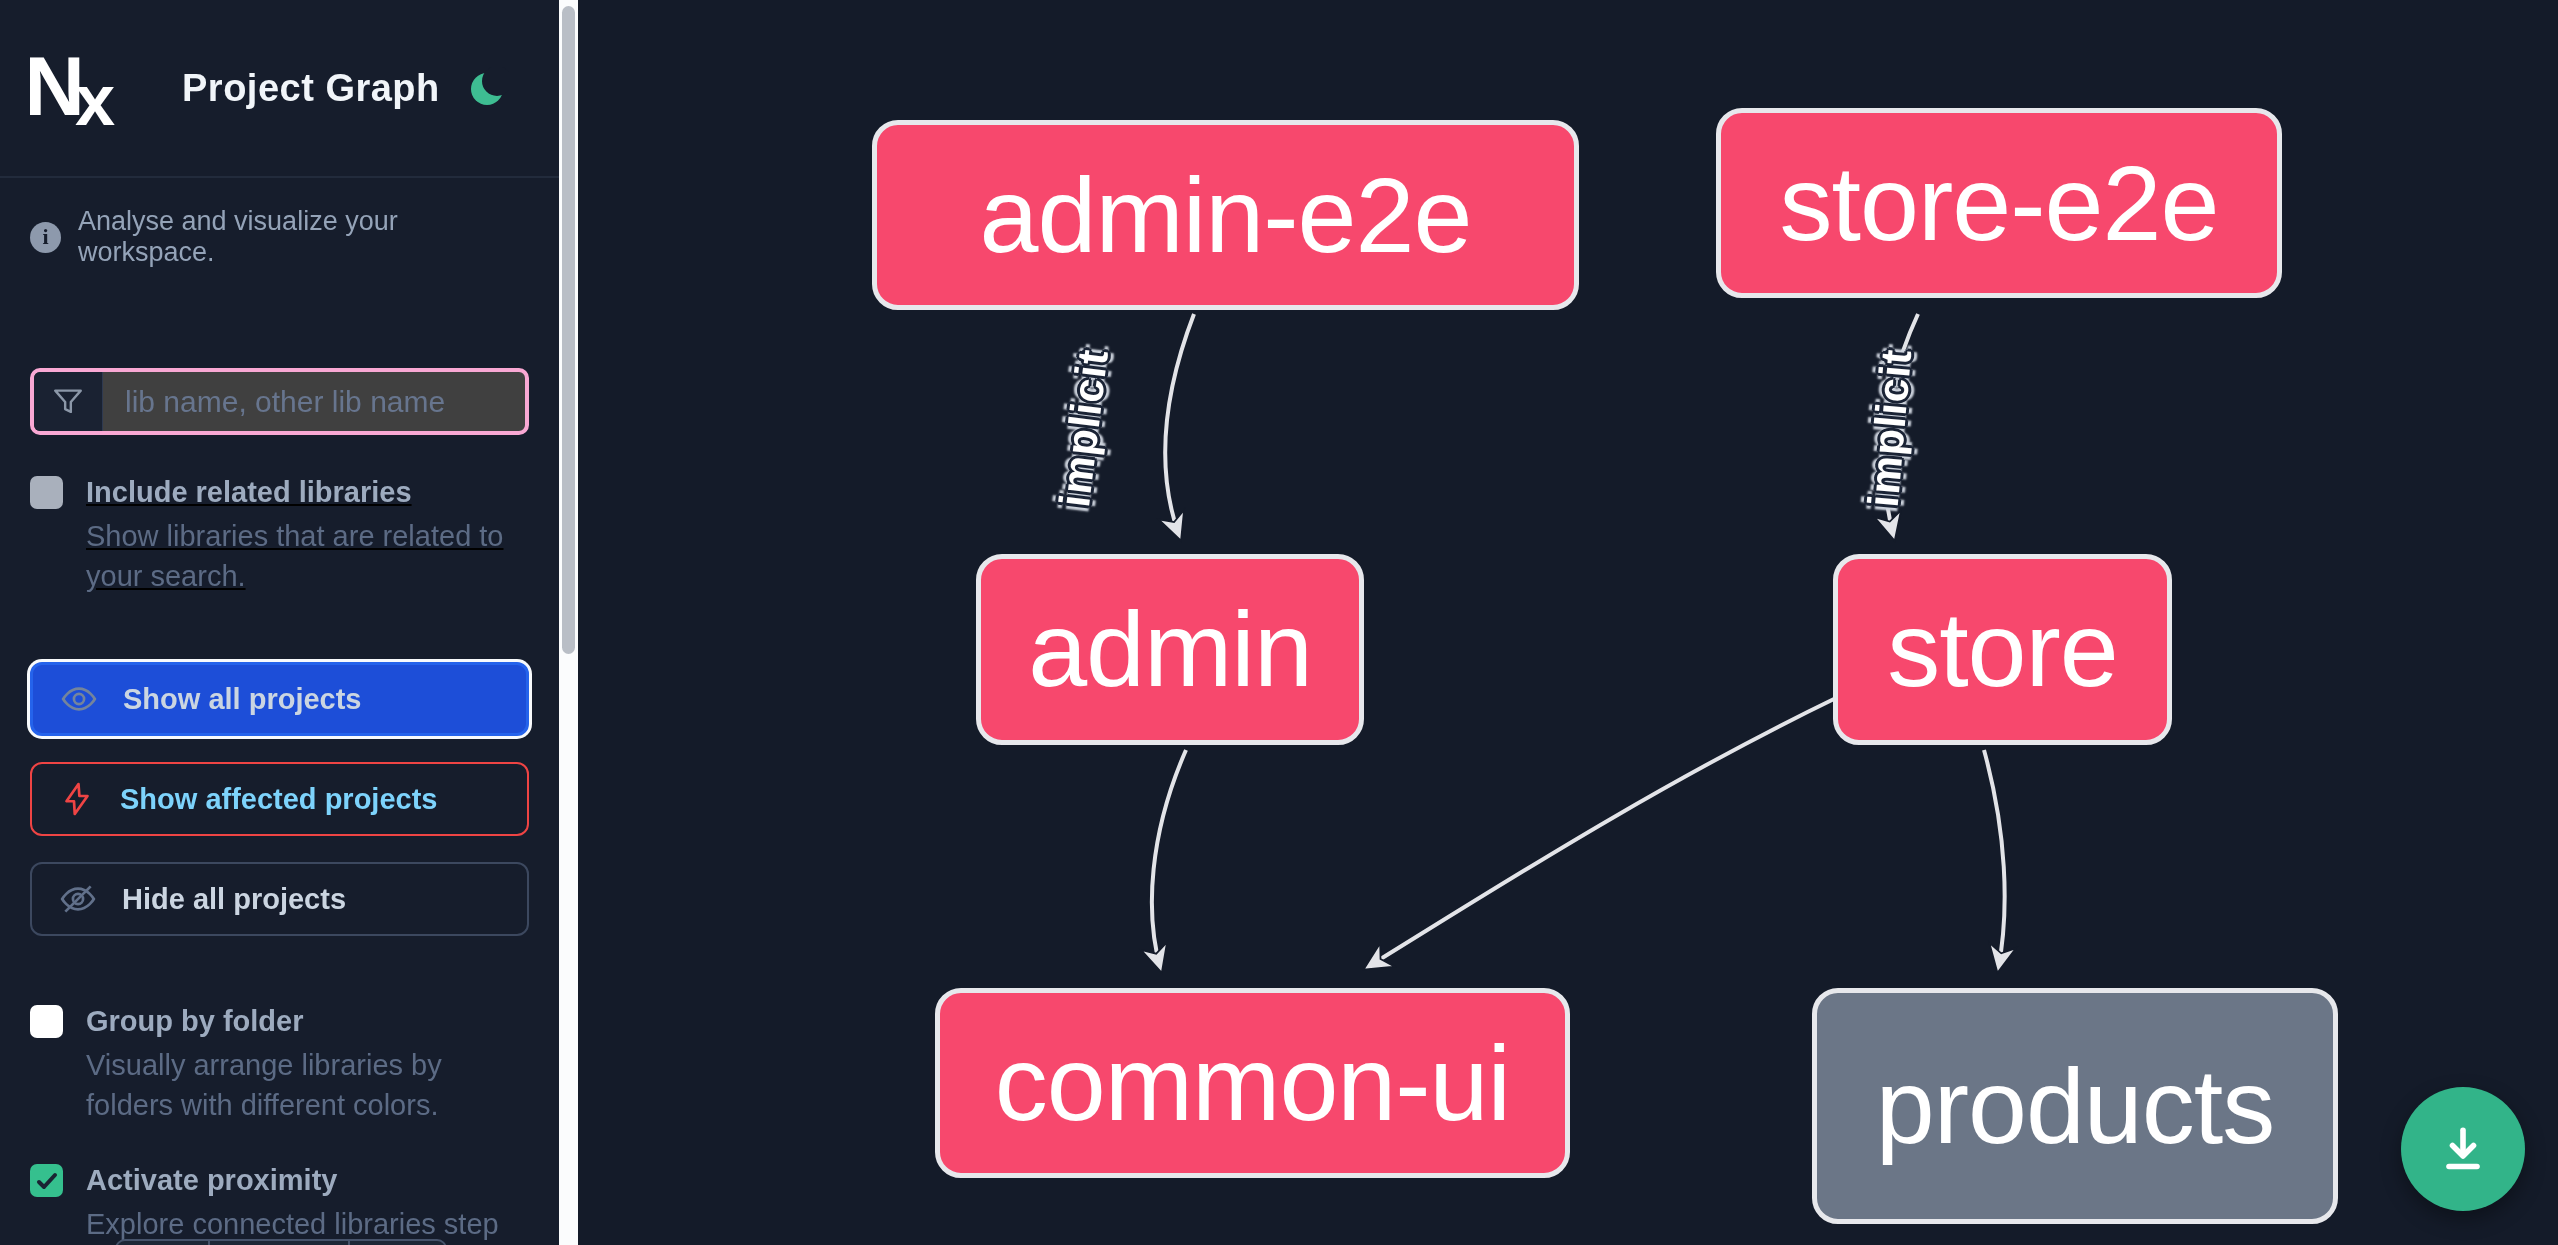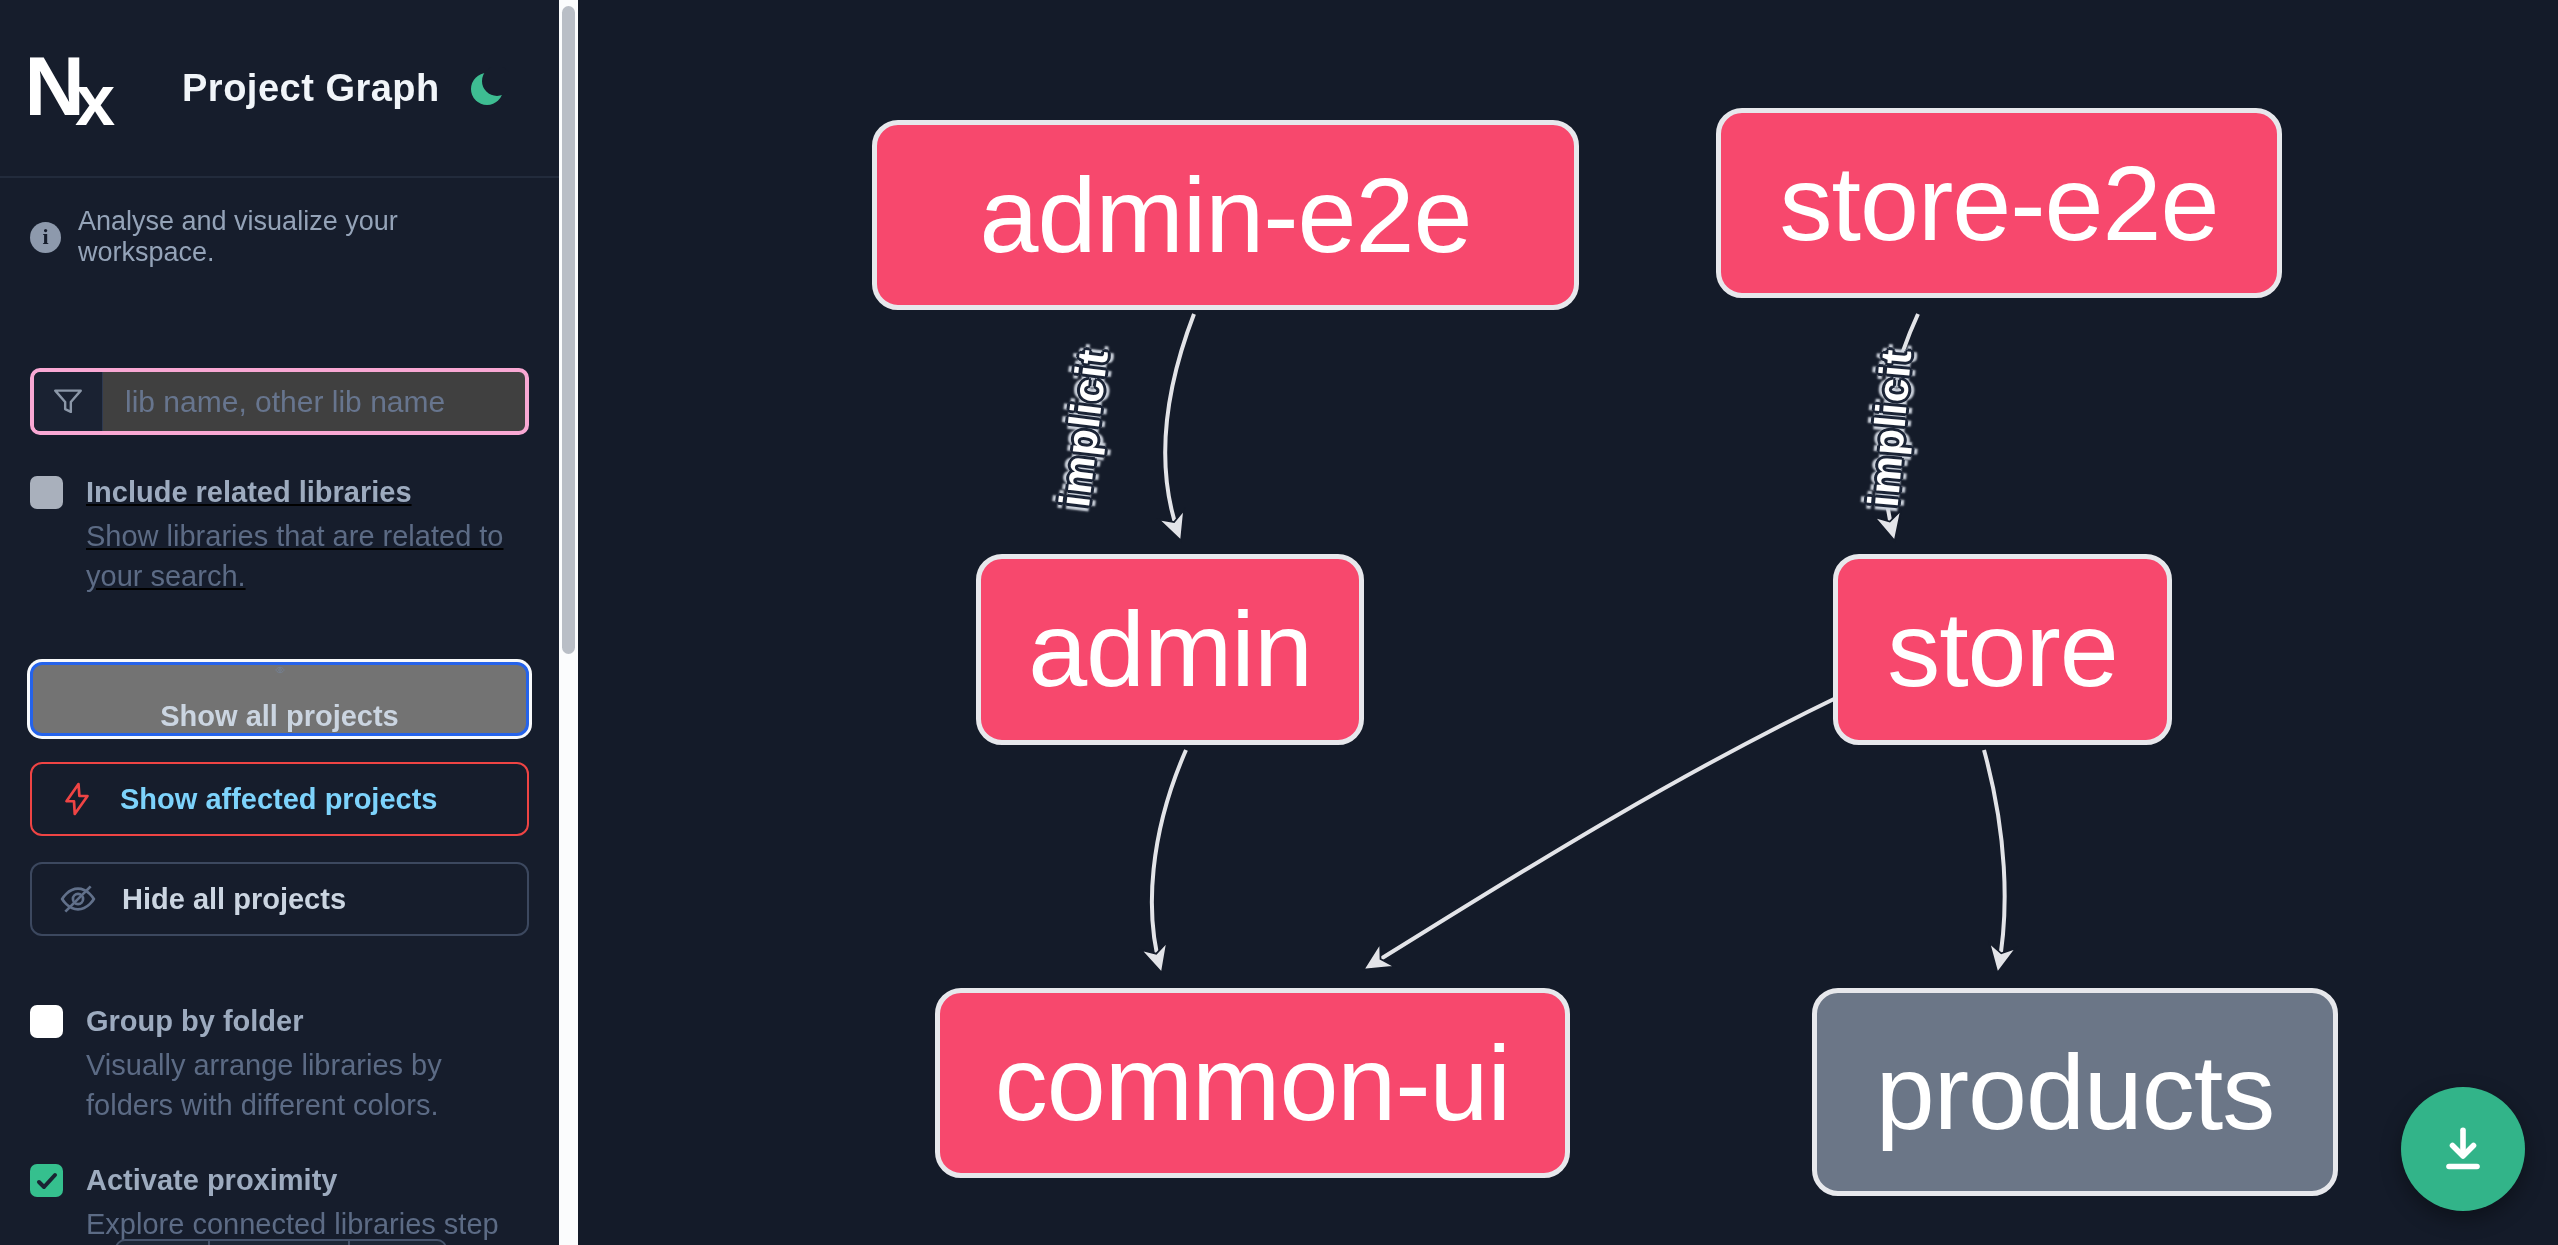--- a/index.html
+++ b/index.html
@@ -55,23 +55,22 @@
   .t-label{font-size:29px;font-weight:700;color:#9dabbf;line-height:35px;}
   .t-desc{grid-column:2;font-size:29px;color:#5c6b85;line-height:40px;margin-top:6px;max-width:440px;}
   .side-btn{
     margin:0 30px;height:74px;border-radius:12px;box-sizing:border-box;
     display:flex;align-items:center;gap:25px;padding:0 27px;
     font-size:29px;font-weight:700;color:#cbd5e1;background:#161d2c;
     border:2px solid #3c485f;cursor:pointer;
   }
   .side-btn .lbl{white-space:nowrap;}
   .btn-primary{
-    margin-top:66px;background:#737373;border:3px solid #2563eb;
+    margin-top:66px;background:#1d4ed8;border:3px solid #2563eb;
     box-shadow:0 0 0 3px #f8fafc;
-    flex-direction:column;
   }
   .btn-danger{margin-top:26px;border-color:#ef4444;color:#7dd3fc;}
   .btn-plain{margin-top:26px;}
   .toggle.second{margin-top:68px;}
   .toggle.third{margin-top:38px;}
   .stepper{
     position:absolute;left:115px;bottom:-36px;width:332px;height:42px;
     background:#1d2736;border:2px solid #46536b;border-radius:10px;
     display:grid;grid-template-columns:93px 140px 1fr;box-sizing:border-box;
   }
@@ -210,21 +209,21 @@
       <path d="M 1984 750 C 2006 830 2010 908 1998 970" marker-end="url(#arrow)"></path>
     </g>
 </svg>
 
 <div id="nodes-layer">
     <div class="node affected" style="left: 872px; top: 120px; width: 707px; height: 190px;">admin-e2e</div>
     <div class="node affected" style="left: 1716px; top: 108px; width: 566px; height: 190px;">store-e2e</div>
     <div class="node affected" style="left: 976px; top: 554px; width: 388px; height: 191px;">admin</div>
     <div class="node affected" style="left: 1833px; top: 554px; width: 339px; height: 191px;">store</div>
     <div class="node affected" style="left: 935px; top: 988px; width: 635px; height: 190px;">common-ui</div>
-    <div class="node plain" style="left: 1812px; top: 988px; width: 526px; height: 208px;">products</div>
+    <div class="node plain" style="left: 1812px; top: 988px; width: 526px; height: 236px;">products</div>
   </div>
 <div id="labels-layer">
     <div class="edge-label" style="left: 1084px; top: 428px; transform: translate(-50%, -50%) rotate(-83deg);">implicit</div>
     <div class="edge-label" style="left: 1890px; top: 428px; transform: translate(-50%, -50%) rotate(-85deg);">implicit</div>
   </div>
 
 <div class="fab">
   <svg width="56" height="56" viewBox="0 0 24 24" fill="none" stroke="#ffffff" stroke-width="2.4" stroke-linecap="round" stroke-linejoin="round">
     <path d="M12 4 v10"></path>
     <path d="M7.5 10.5 L12 15 l4.5 -4.5"></path>

